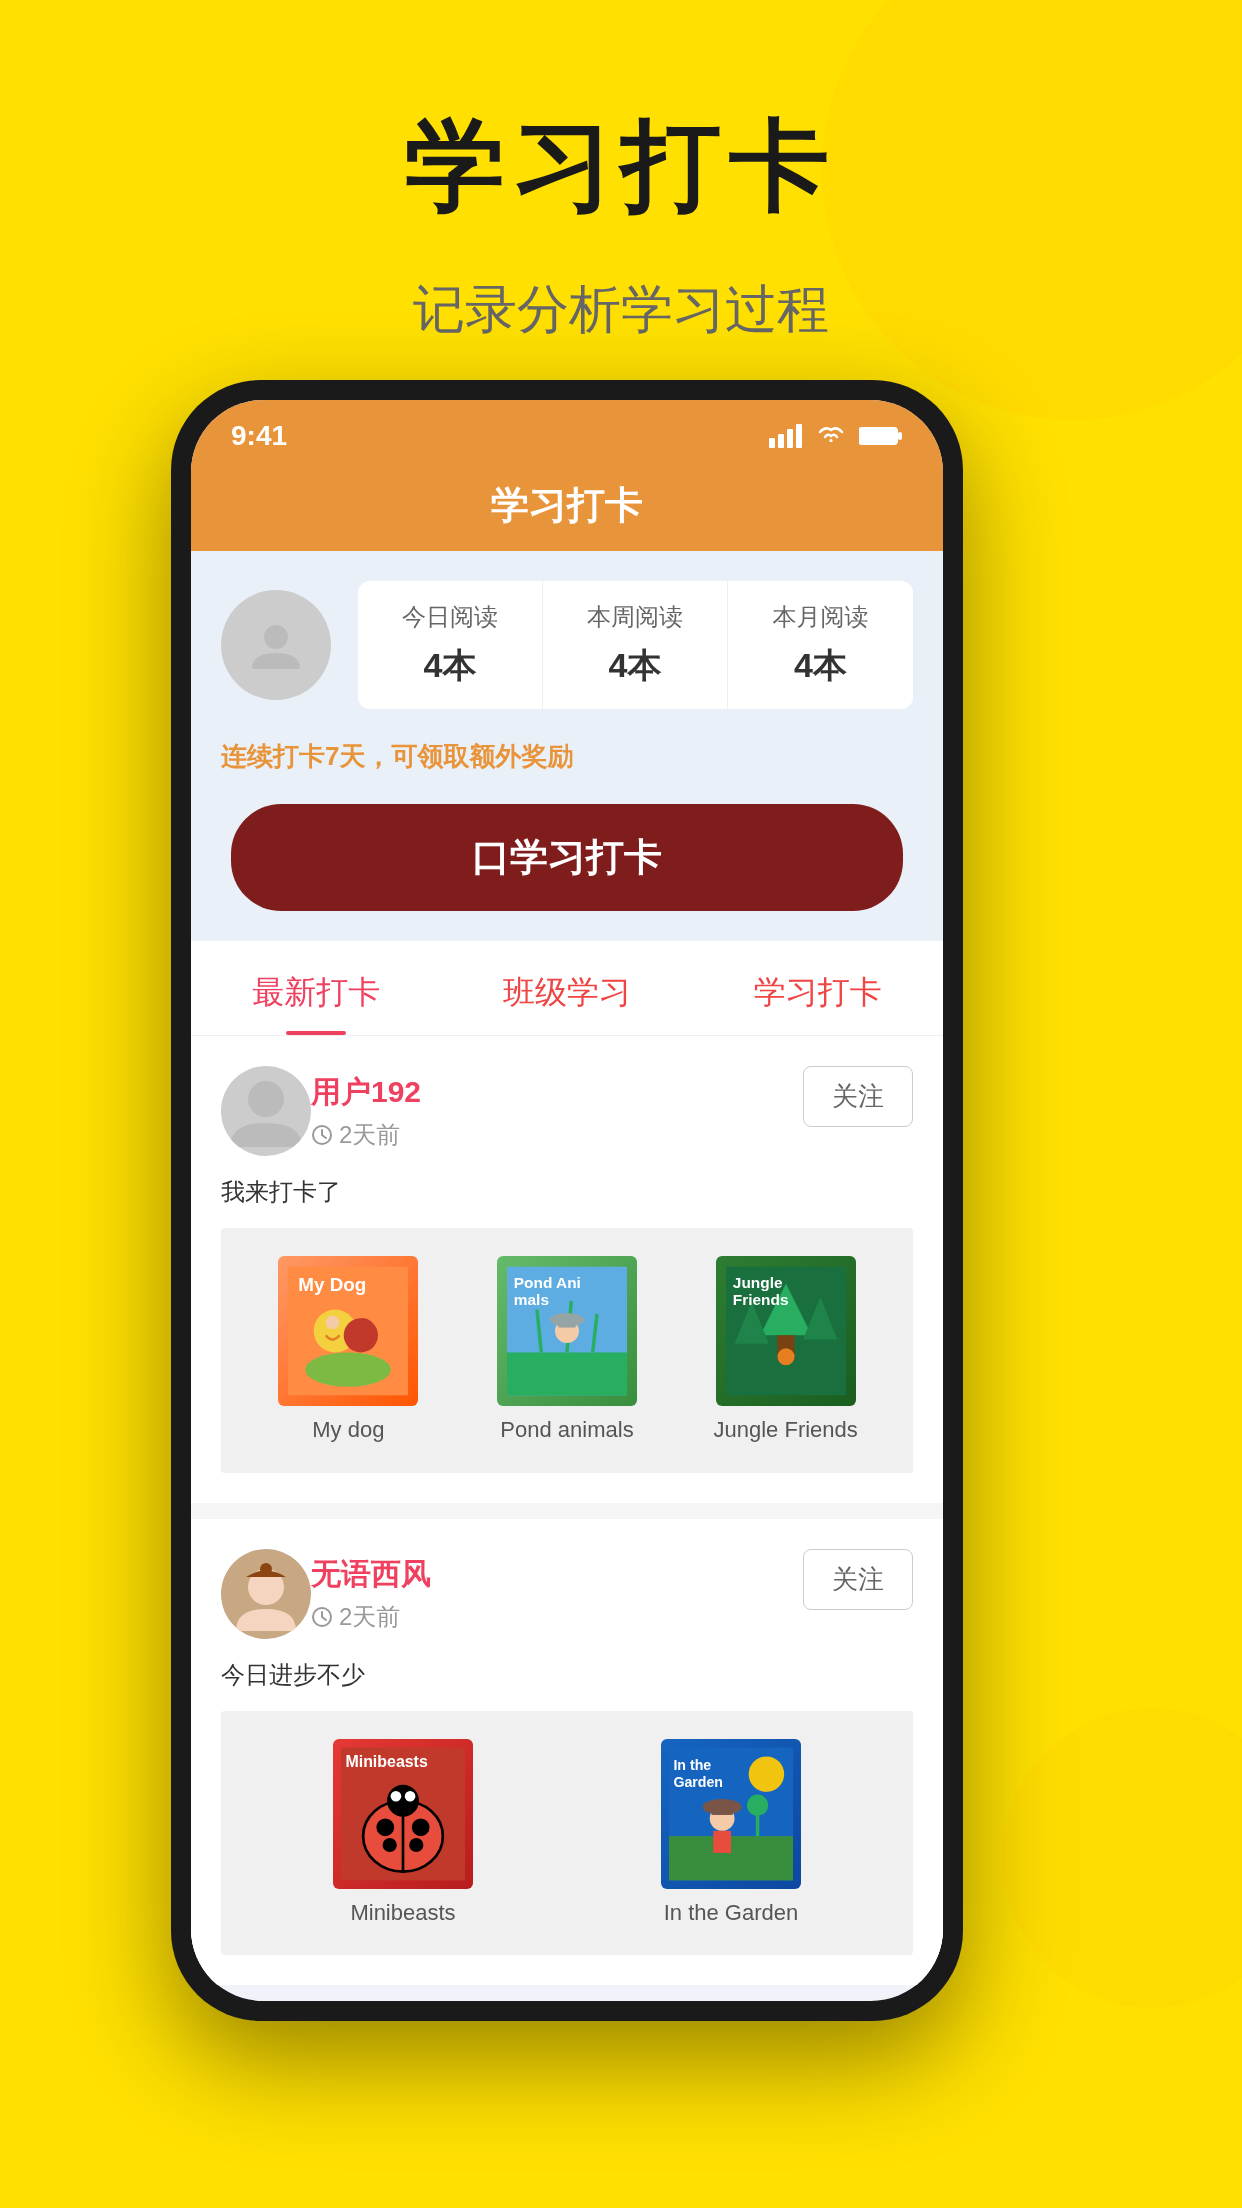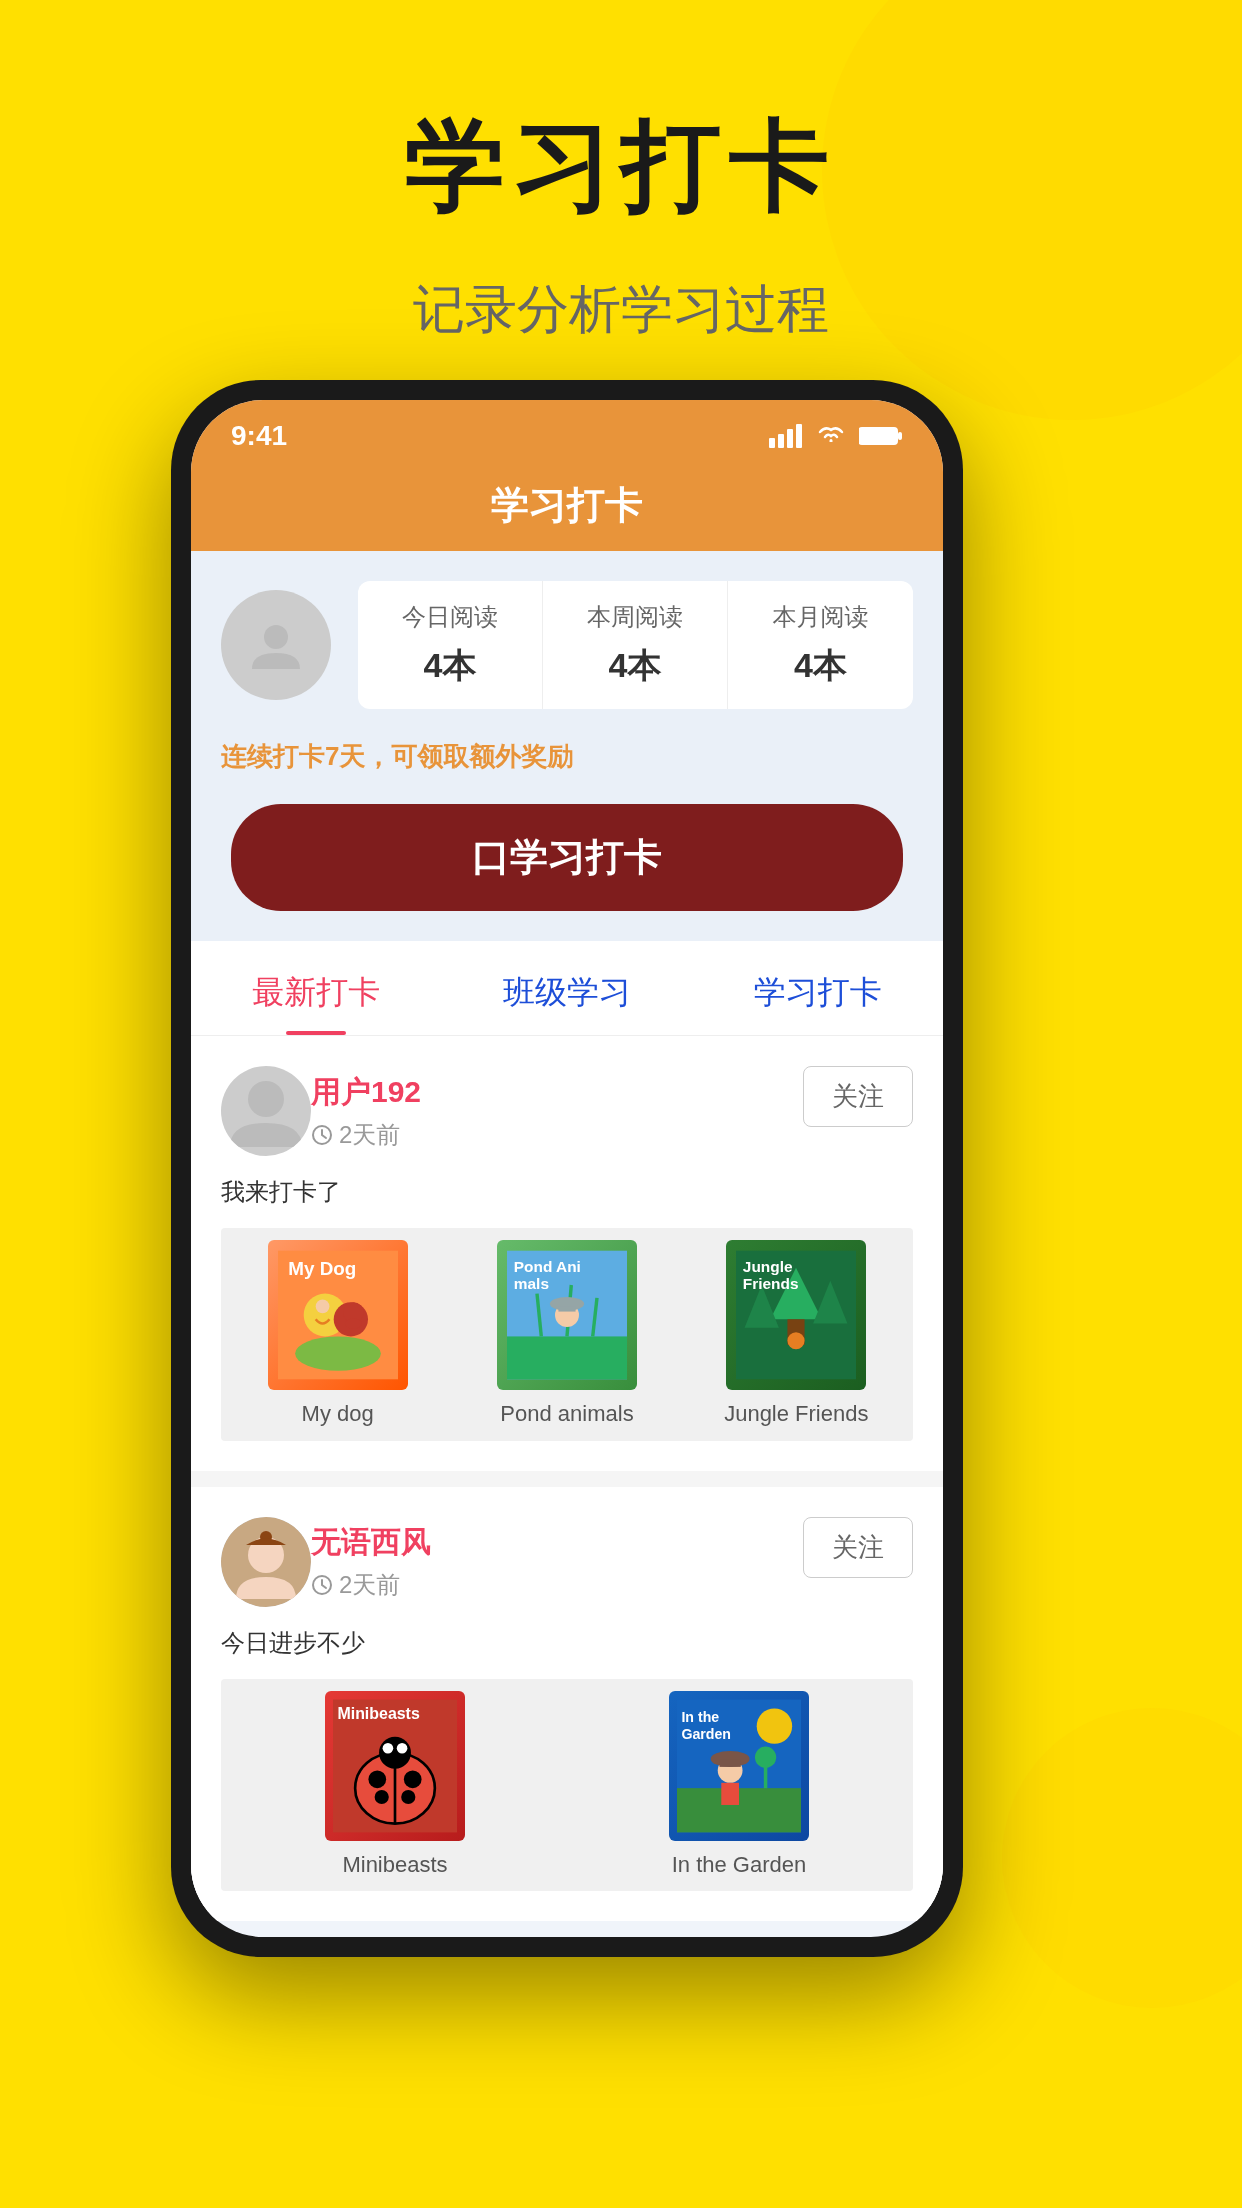--- a/index.html
+++ b/index.html
@@ -201,21 +201,21 @@
       background: white;
       display: flex;
       border-bottom: 1px solid #eee;
     }
 
     .tab-item {
       flex: 1;
       text-align: center;
       padding: 30px 10px 20px;
       font-size: 32px;
-      color: #1d4ed8;
+      color: #ef4444;
       cursor: pointer;
       position: relative;
     }
 
     .tab-item.active {
       color: #F04060;
     }
 
     .tab-item.active::after {
       content: '';
@@ -297,21 +297,21 @@
       font-size: 24px;
       color: #333;
       margin-bottom: 20px;
       padding-left: 0;
     }
 
     .books-grid {
       display: flex;
       gap: 20px;
       background: #f0f0f0;
-      padding: 12px;
+      padding: 28px;
       border-radius: 4px;
     }
 
     .book-item {
       display: flex;
       flex-direction: column;
       align-items: center;
       gap: 10px;
       flex: 1;
     }

